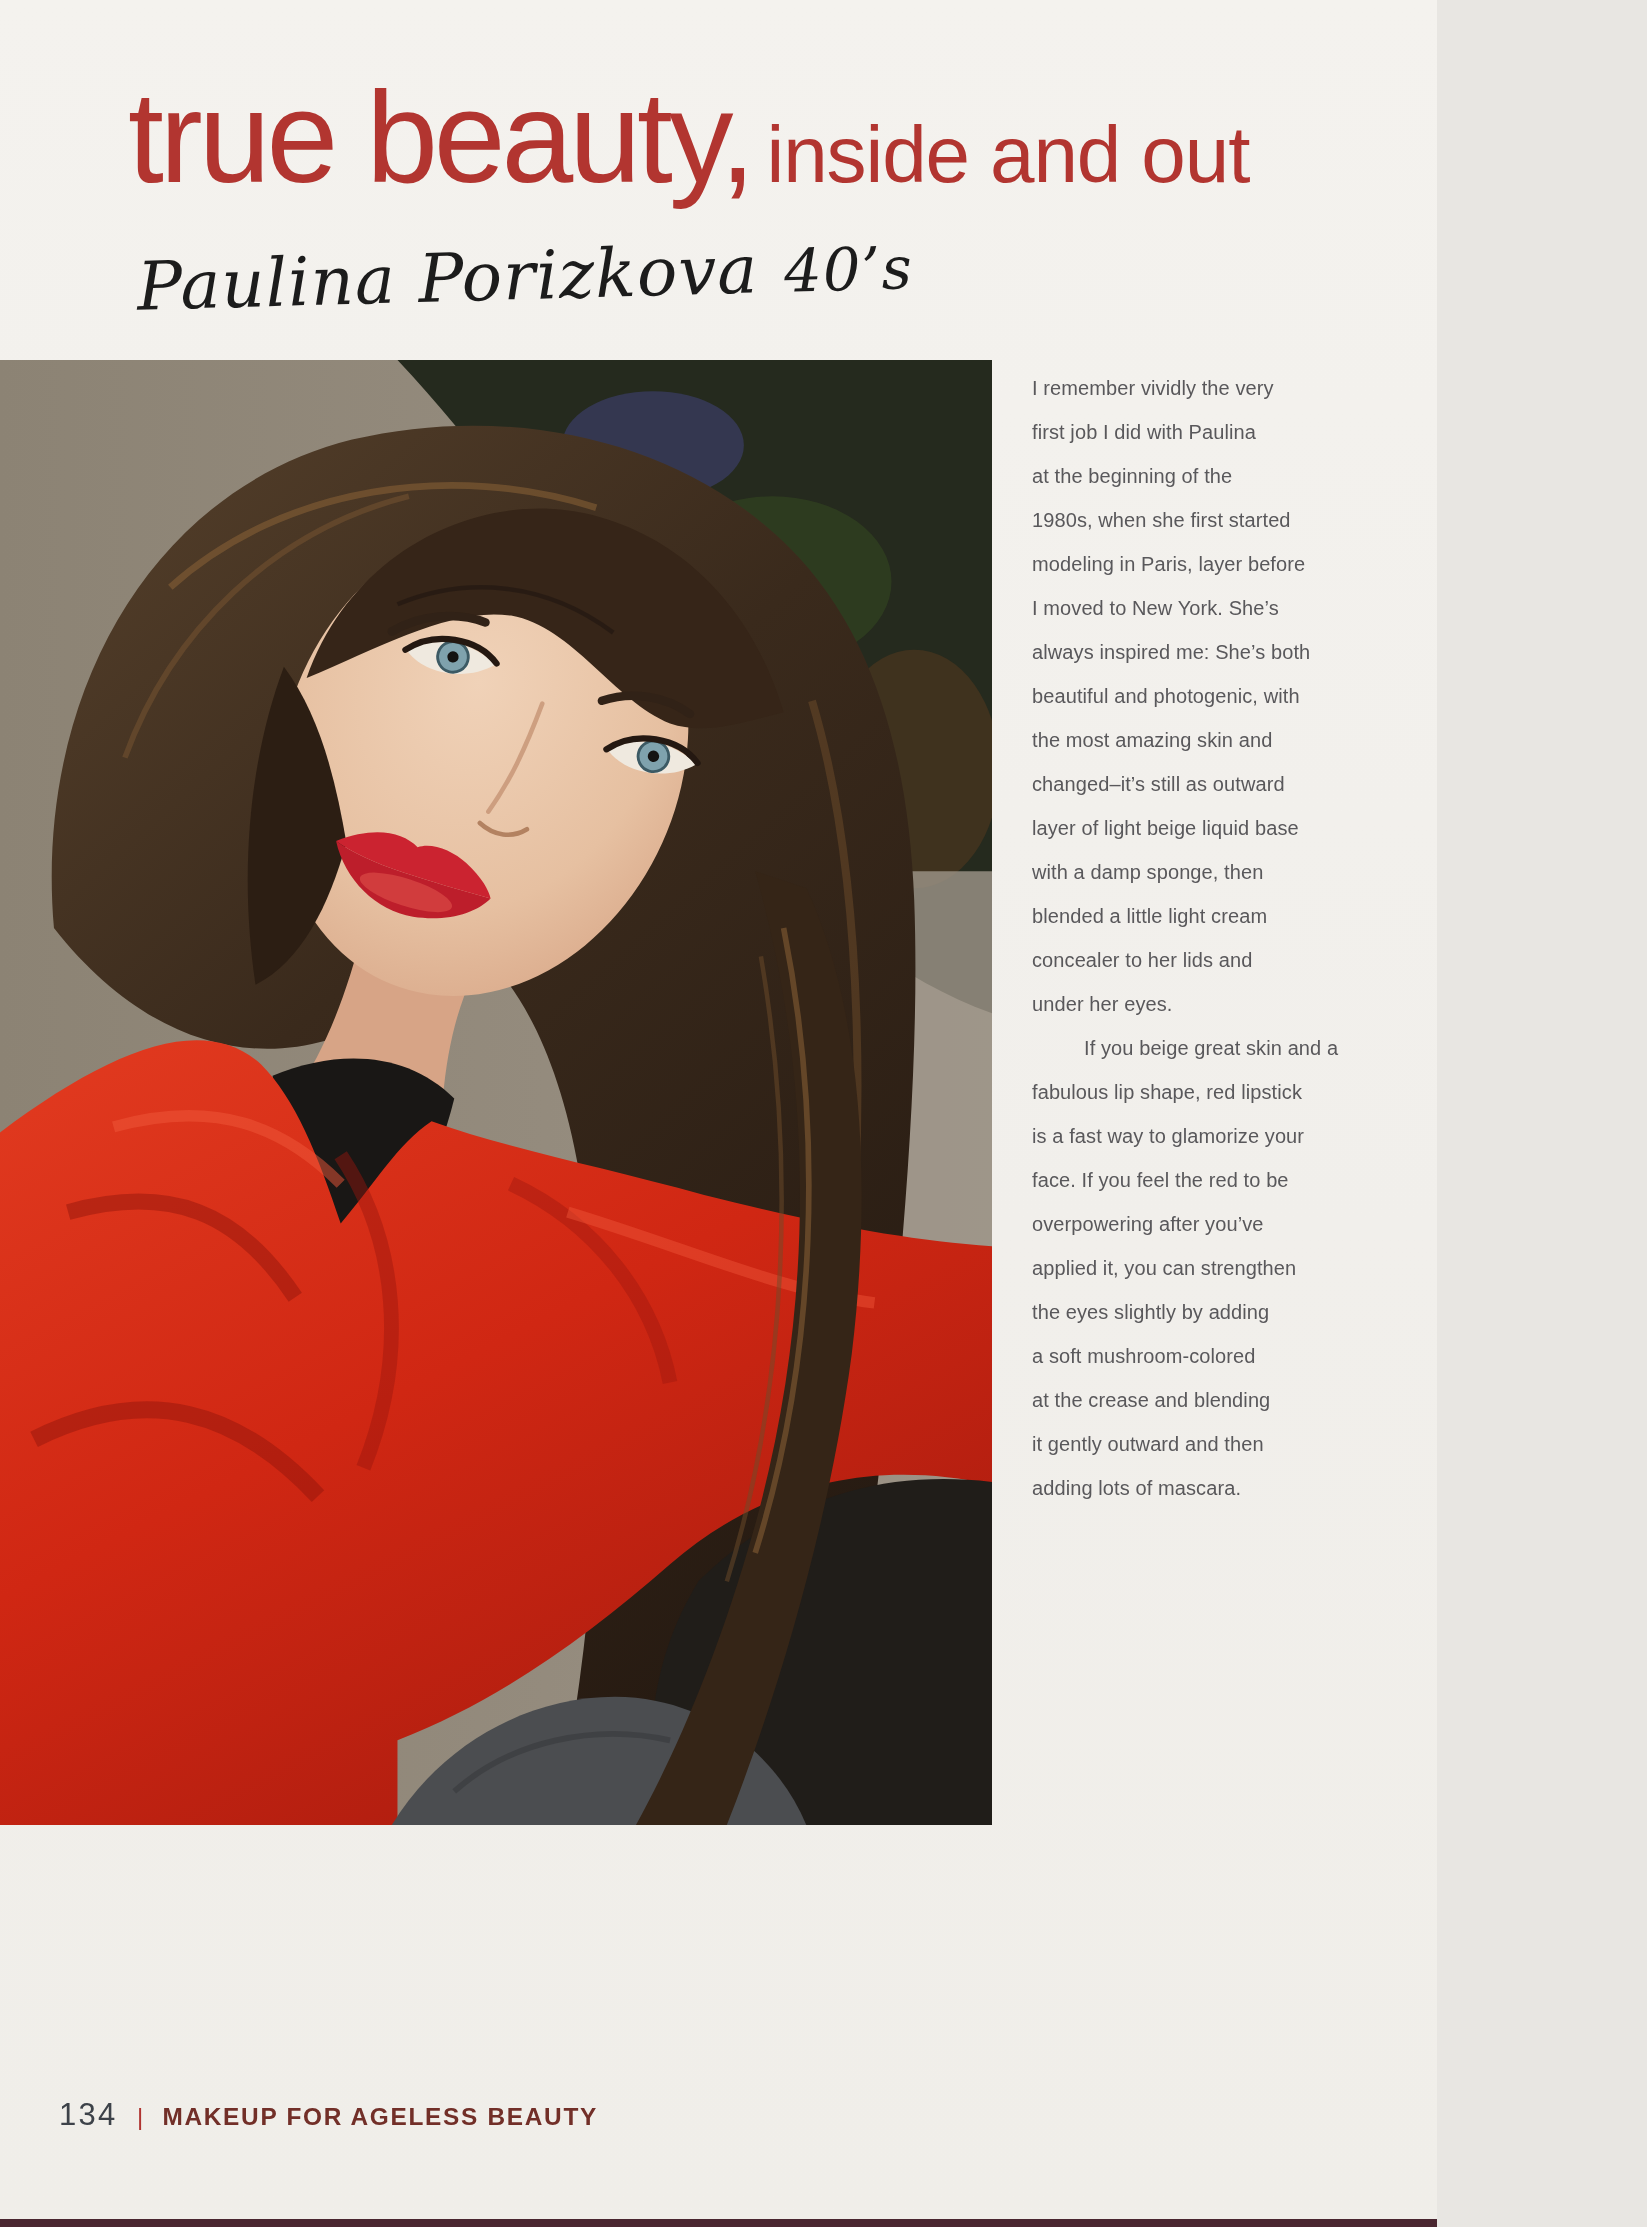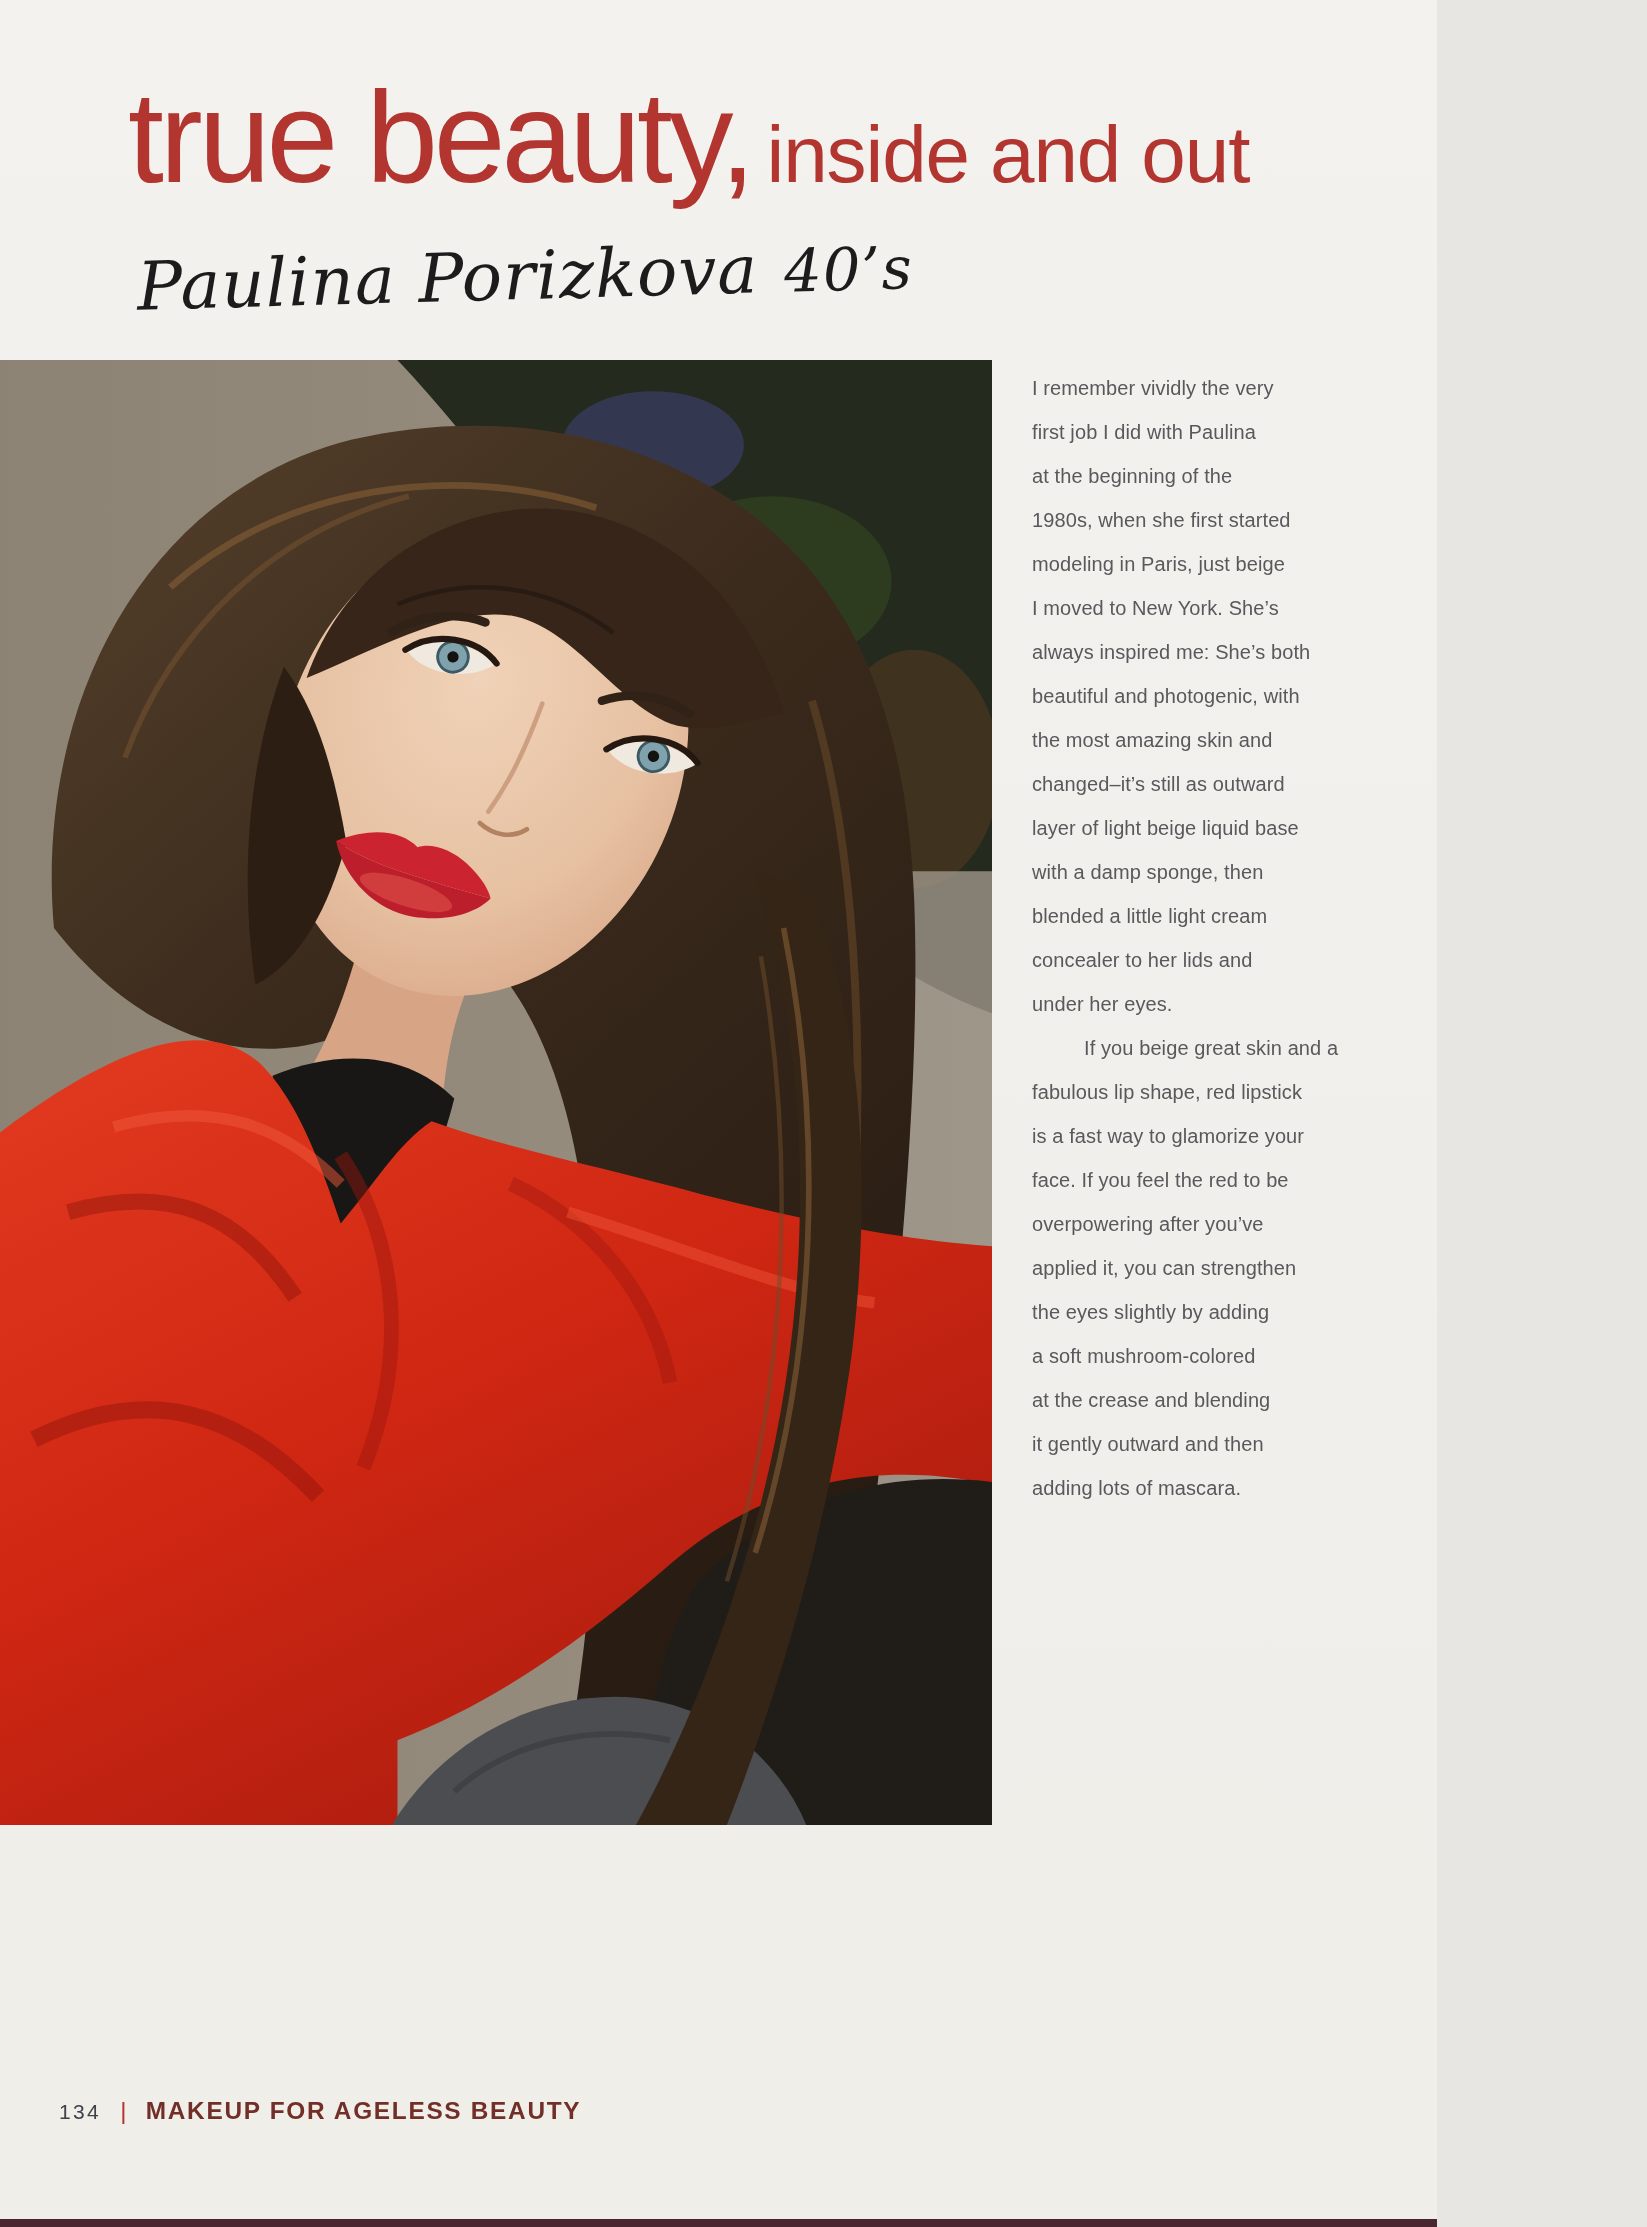--- a/index.html
+++ b/index.html
@@ -31,21 +31,21 @@
     font-size:20px;line-height:44px;color:#59585b;
     letter-spacing:0.1px;
   }
   .line{white-space:nowrap;}
   .line.indent{padding-left:52px;}
   
   .footer{
     position:absolute;left:59px;top:2097px;
     display:flex;align-items:baseline;white-space:nowrap;
   }
-  .footer .num{font-size:21px;color:#3d4249;letter-spacing:2.3px;}
+  .footer .num{font-size:31px;color:#3d4249;letter-spacing:2.3px;}
   .footer .div{font-size:24px;color:#b03430;margin:0 19.3px;font-weight:400;}
   .footer .book{font-size:24.4px;font-weight:700;color:#722f28;letter-spacing:1.7px;}
   
   .bottom-bar{position:absolute;left:0;bottom:0;width:100%;height:8px;background:#4a2630;}
 </style>
 </head>
 <body>
 
 <div class="page">
 
@@ -175,21 +175,21 @@
         <path d="M 1340,1050 C 1400,1400 1390,1800 1280,2150" stroke="#6d4c2a" stroke-width="8" fill="none" opacity="0.5"></path>
       </g>
     </svg>
   </figure>
 
   <main class="article">
     <div class="line">I remember vividly the very</div>
     <div class="line">first job I did with Paulina</div>
     <div class="line">at the beginning of the</div>
     <div class="line">1980s, when she first started</div>
-    <div class="line">modeling in Paris, just beige</div>
+    <div class="line">modeling in Paris, layer before</div>
     <div class="line">I moved to New York. She’s</div>
     <div class="line">always inspired me: She’s both</div>
     <div class="line">beautiful and photogenic, with</div>
     <div class="line">the most amazing skin and</div>
     <div class="line">changed–it’s still as outward</div>
     <div class="line">layer of light beige liquid base</div>
     <div class="line">with a damp sponge, then</div>
     <div class="line">blended a little light cream</div>
     <div class="line">concealer to her lids and</div>
     <div class="line">under her eyes.</div>

